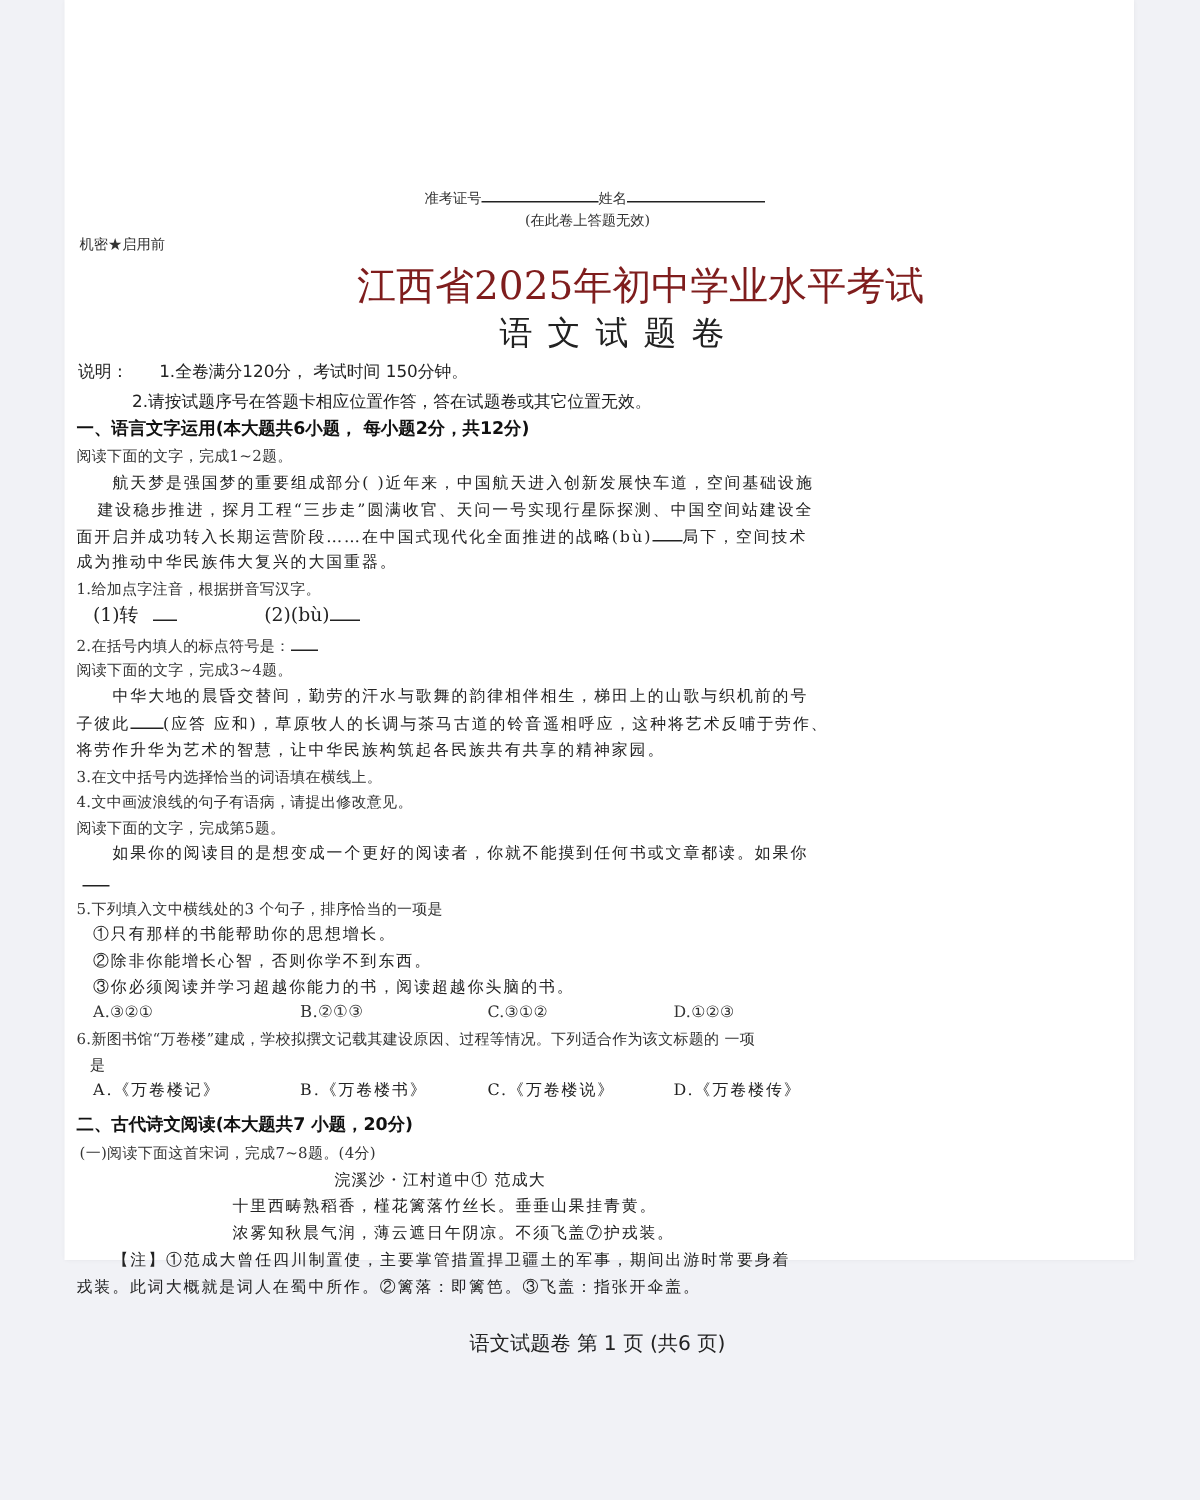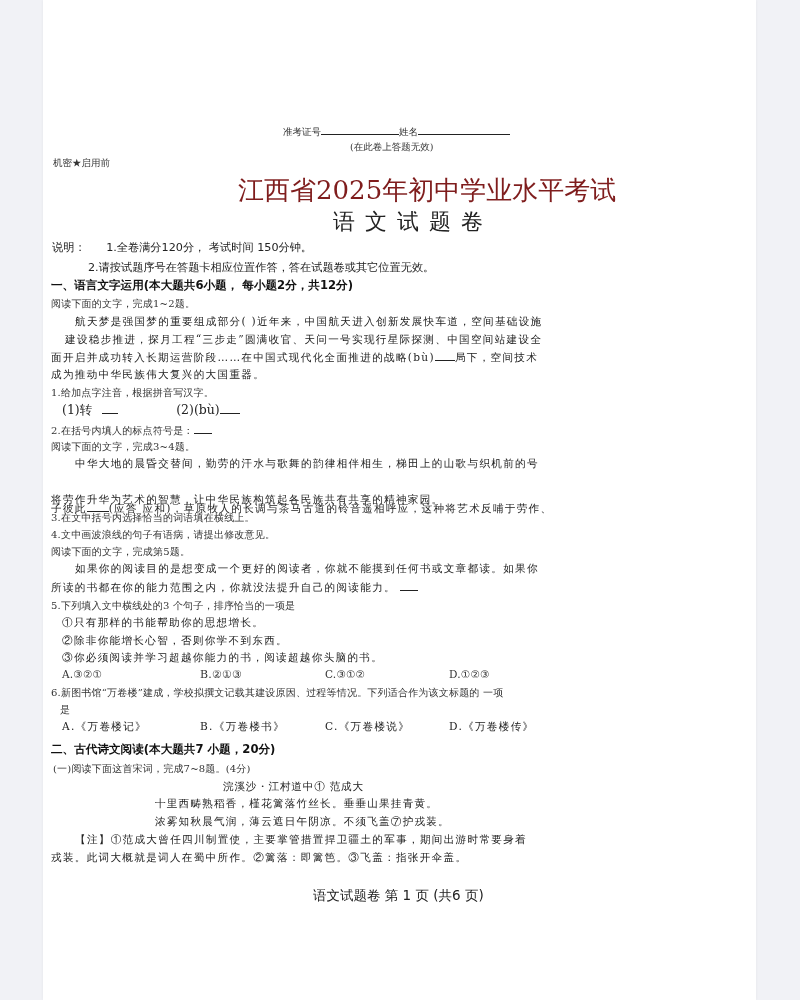--- a/index.html
+++ b/index.html
@@ -1,21 +1,21 @@
 <!DOCTYPE html>
 <html><head>
 <meta charset="utf-8">
 <style>
   html, body { margin: 0; padding: 0; }
   body {
     width: 800px; height: 1000px; background: #f1f2f6; position: relative; overflow: hidden;
     font-family: "DejaVu Serif", "Liberation Serif", serif; color: #222;
   }
   .page {
-    position: absolute; left: 43px; top: 0; width: 713px; height: 1000px; background: #ffffff;
+    position: absolute; left: 43px; top: 0; width: 713px; height: 840px; background: #ffffff;
     box-shadow: 0 0 3px rgba(0,0,0,0.06);
   }
   .abs { position: absolute; white-space: nowrap; }
   .serif { font-family: "DejaVu Serif", "Liberation Serif", serif; }
   .sans { font-family: "DejaVu Sans", "Liberation Sans", sans-serif; }
   .small { font-size: 9.5px; color: #333; }
   .body-text { font-size: 10.6px; letter-spacing: 1.3px; color: #222; }
   .q-text { font-size: 10px; color: #333; letter-spacing: 0.2px; }
   .heading { font-size: 11.6px; font-weight: bold; color: #111; }
   .title1 { font-size: 26px; color: #7f1d1d; letter-spacing: 0px; }
@@ -58,32 +58,32 @@
     <span>(1)转</span>
     <span class="blank" style="width:16px; margin-left:6px;"></span>
     <span style="margin-left:54px;">(2)(bù)</span><span class="blank" style="width:20px;"></span>
   </div>
   <div class="abs q-text" style="left:8px; top:423px;">
     <span>2.在括号内填人的标点符号是：</span><span class="blank" style="width:18px;"></span>
   </div>
 
   <div class="abs q-text" style="left:8px; top:440px;">阅读下面的文字，完成3~4题。</div>
   <div class="abs body-text" style="left:32px; top:457px;">中华大地的晨昏交替间，勤劳的汗水与歌舞的韵律相伴相生，梯田上的山歌与织机前的号</div>
-  <div class="abs body-text" style="left:8px; top:475px;margin-top:26px;">
+  <div class="abs body-text" style="left:8px; top:475px;">
     <span>子彼此</span><span class="blank" style="width:22px;"></span><span>(应答 应和)，草原牧人的长调与茶马古道的铃音遥相呼应，这种将艺术反哺于劳作、</span>
   </div>
   <div class="abs body-text" style="left:8px; top:493px;">将劳作升华为艺术的智慧，让中华民族构筑起各民族共有共享的精神家园。</div>
 
   <div class="abs q-text" style="left:8px; top:511px;">3.在文中括号内选择恰当的词语填在横线上。</div>
   <div class="abs q-text" style="left:8px; top:528px;">4.文中画波浪线的句子有语病，请提出修改意见。</div>
   <div class="abs q-text" style="left:8px; top:545px;">阅读下面的文字，完成第5题。</div>
 
   <div class="abs body-text" style="left:32px; top:562px;">如果你的阅读目的是想变成一个更好的阅读者，你就不能摸到任何书或文章都读。如果你</div>
   <div class="abs body-text" style="left:8px; top:580px;">
-    <span>所读的书都在你的能力范围之内，你就没法提升自己的阅读能力。</span><span class="blank" style="width:18px; margin-left:4px;"></span>
+    <span class="blank" style="width:18px; margin-left:4px;"></span>
   </div>
 
   <div class="abs q-text" style="left:8px; top:599px;">5.下列填入文中横线处的3 个句子，排序恰当的一项是</div>
   <div class="abs body-text" style="left:19px; top:616px;">①只有那样的书能帮助你的思想增长。</div>
   <div class="abs body-text" style="left:19px; top:634px;">②除非你能增长心智，否则你学不到东西。</div>
   <div class="abs body-text" style="left:19px; top:651px;">③你必须阅读并学习超越你能力的书，阅读超越你头脑的书。</div>
   <div class="abs q-text" style="left:19px; top:668px; font-size:10.5px;">A.③②①</div>
   <div class="abs q-text" style="left:157px; top:668px; font-size:11px;">B.②①③</div>
   <div class="abs q-text" style="left:282px; top:668px; font-size:10.5px;">C.③①②</div>
   <div class="abs q-text" style="left:406px; top:668px; font-size:10.5px;">D.①②③</div>

